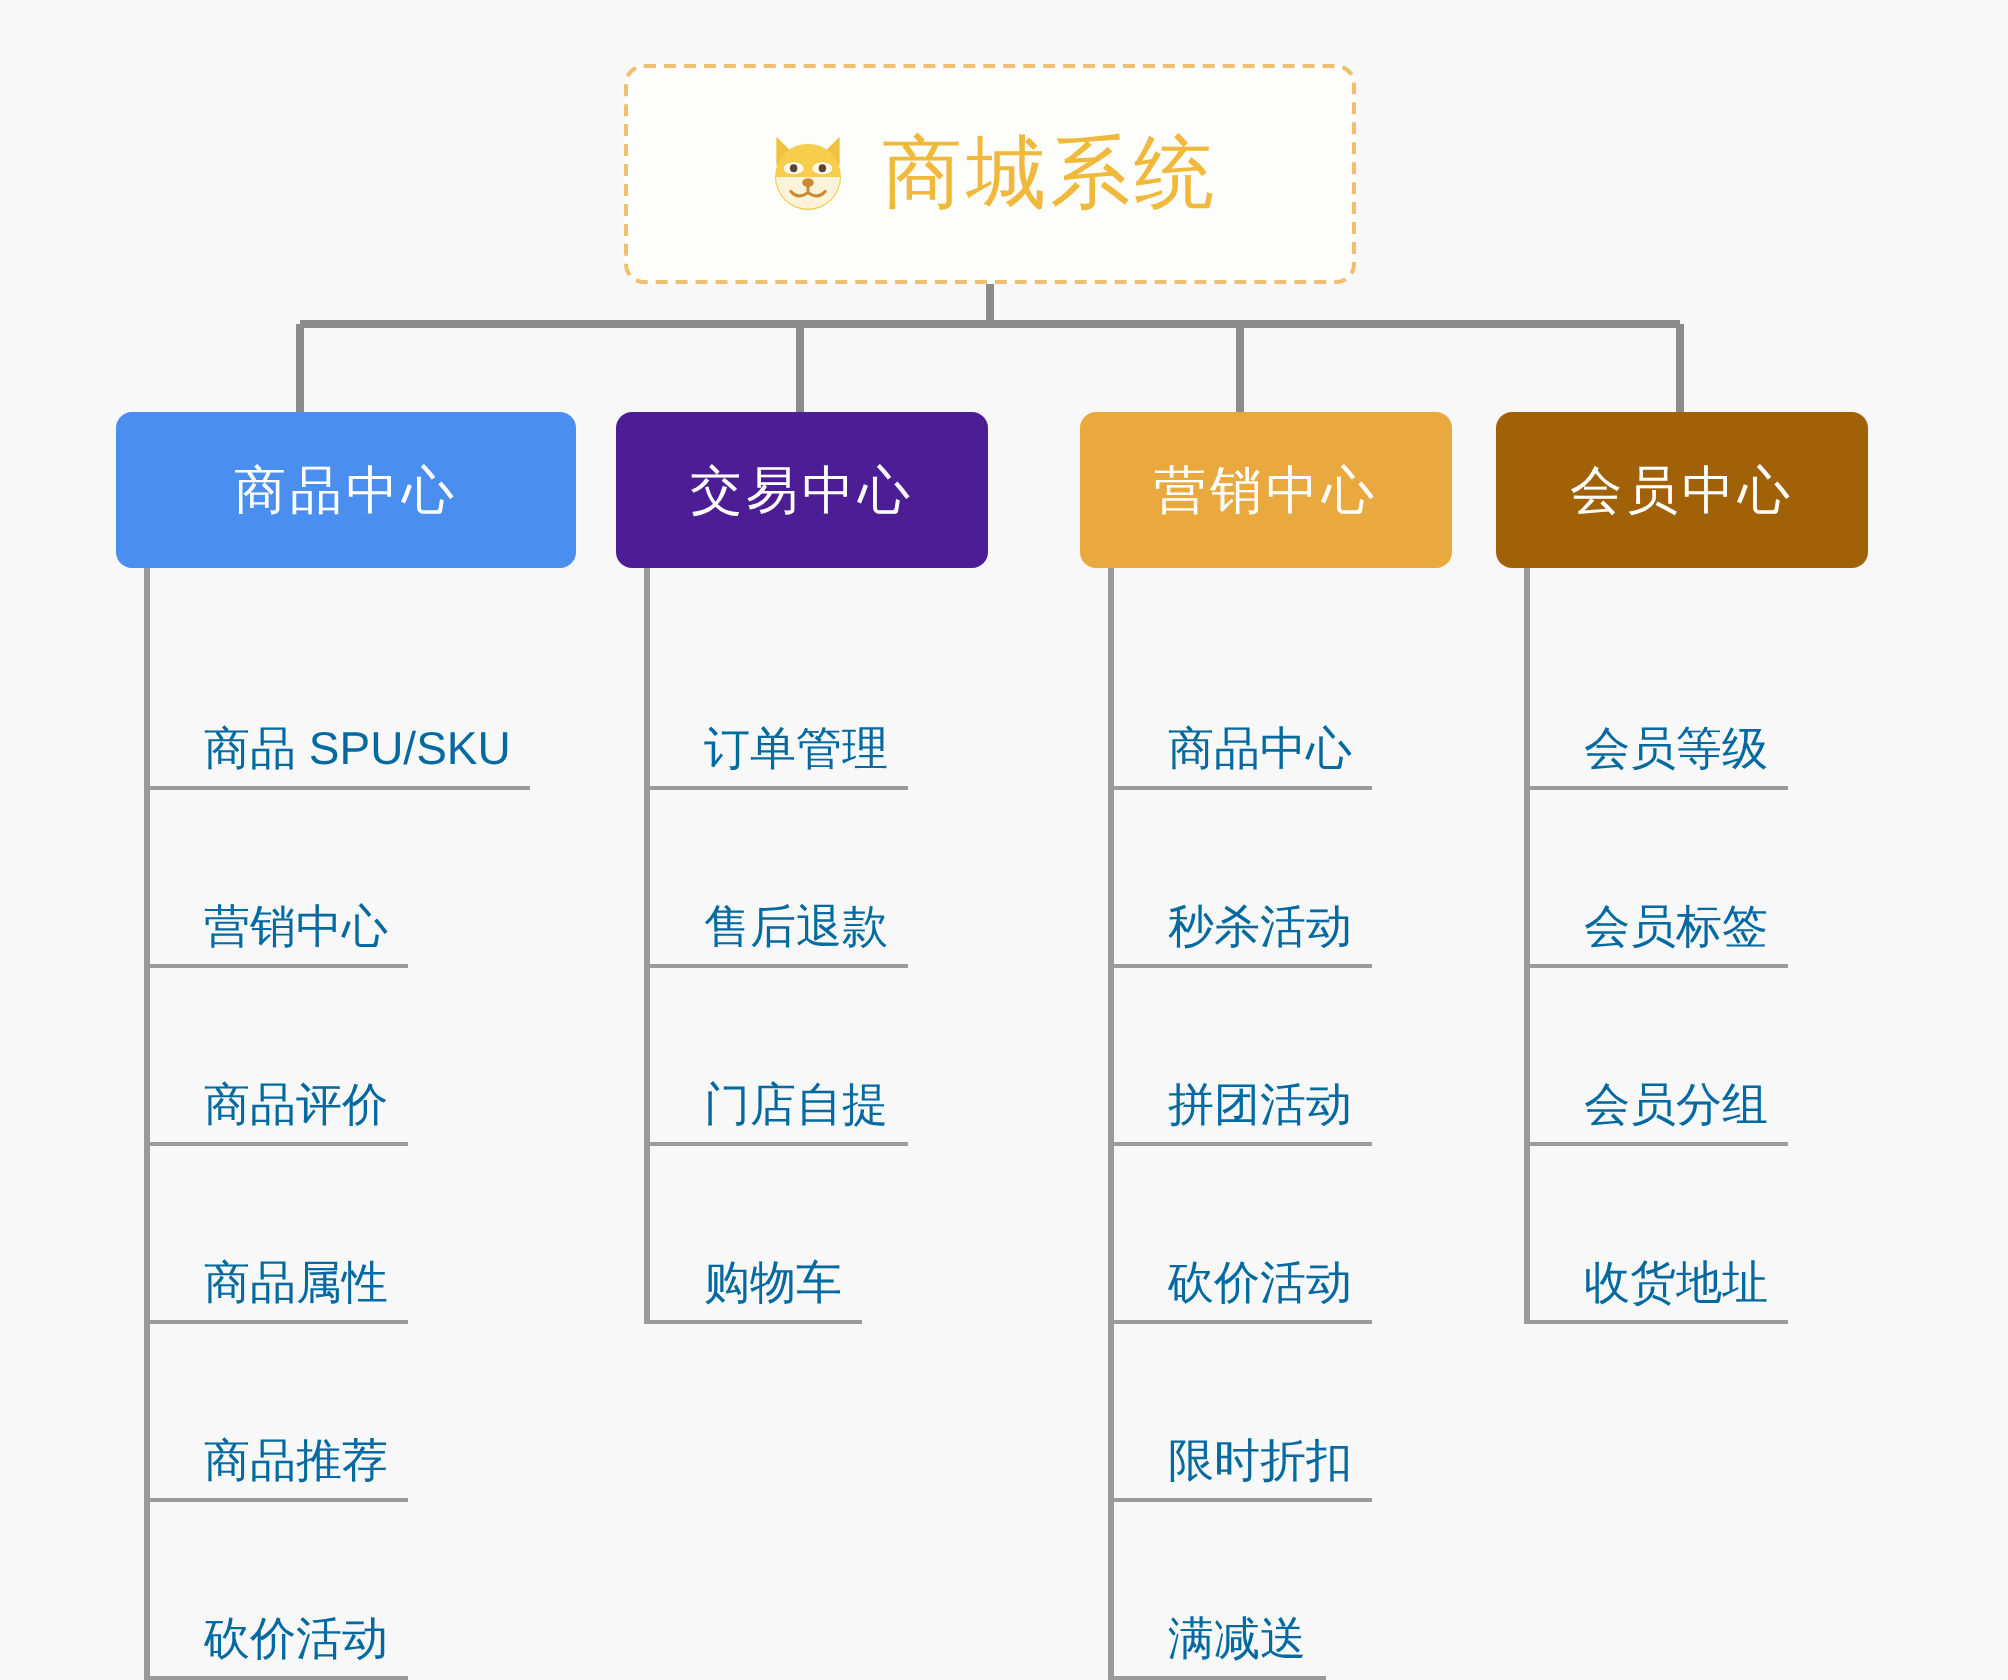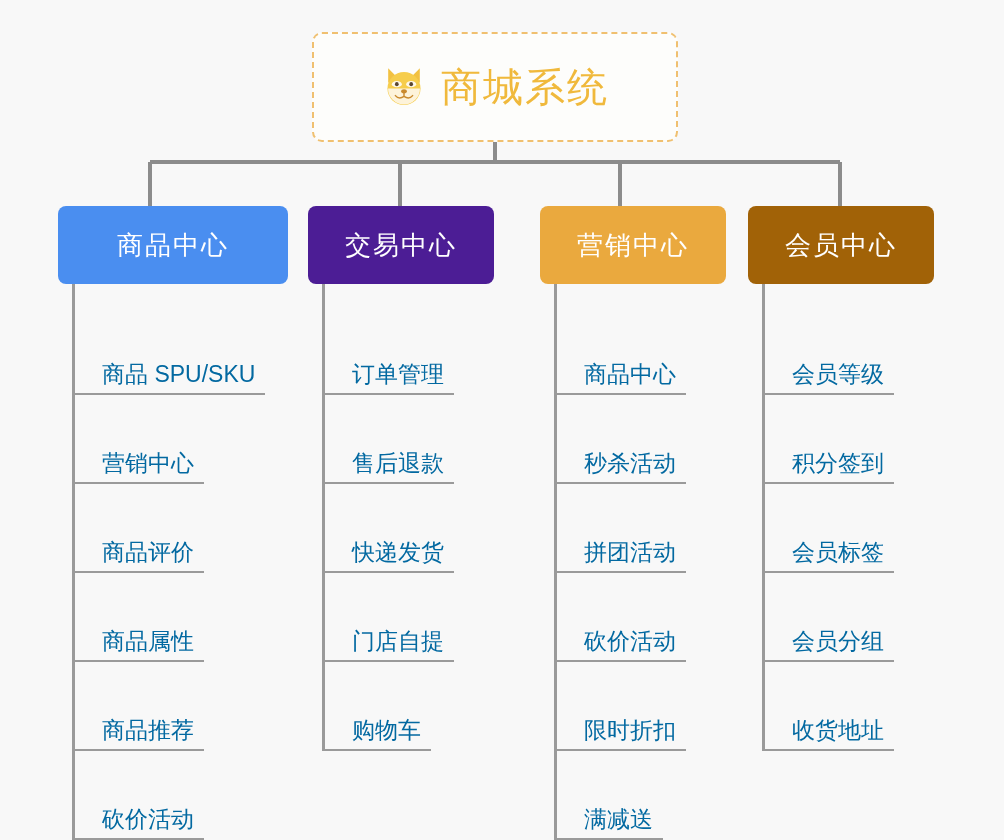--- a/index.html
+++ b/index.html
@@ -167,23 +167,20 @@
       <span>交易中心</span>
     </div>
     <div class="branch-body">
       <div class="leaf">
           <div class="leaf-inner"><span class="leaf-label">订单管理</span></div>
         </div>
       <div class="leaf">
           <div class="leaf-inner"><span class="leaf-label">售后退款</span></div>
         </div>
       <div class="leaf">
-          <div class="leaf-inner"><span class="leaf-label">快递发货</span></div>
-        </div>
-      <div class="leaf">
           <div class="leaf-inner"><span class="leaf-label">门店自提</span></div>
         </div>
       <div class="leaf">
           <div class="leaf-inner"><span class="leaf-label">购物车</span></div>
         </div>
     </div>
   </div>
 
   <div class="branch" id="branch-2" style="left:540px;width:186px;">
     <div class="branch-header" style="background: rgb(234, 169, 62);">
@@ -213,23 +210,20 @@
 
   <div class="branch" id="branch-3" style="left:748px;width:186px;">
     <div class="branch-header" style="background: #a16207;">
       <span>会员中心</span>
     </div>
     <div class="branch-body">
       <div class="leaf">
           <div class="leaf-inner"><span class="leaf-label">会员等级</span></div>
         </div>
       <div class="leaf">
-          <div class="leaf-inner"><span class="leaf-label">积分签到</span></div>
-        </div>
-      <div class="leaf">
           <div class="leaf-inner"><span class="leaf-label">会员标签</span></div>
         </div>
       <div class="leaf">
           <div class="leaf-inner"><span class="leaf-label">会员分组</span></div>
         </div>
       <div class="leaf">
           <div class="leaf-inner"><span class="leaf-label">收货地址</span></div>
         </div>
     </div>
   </div>

